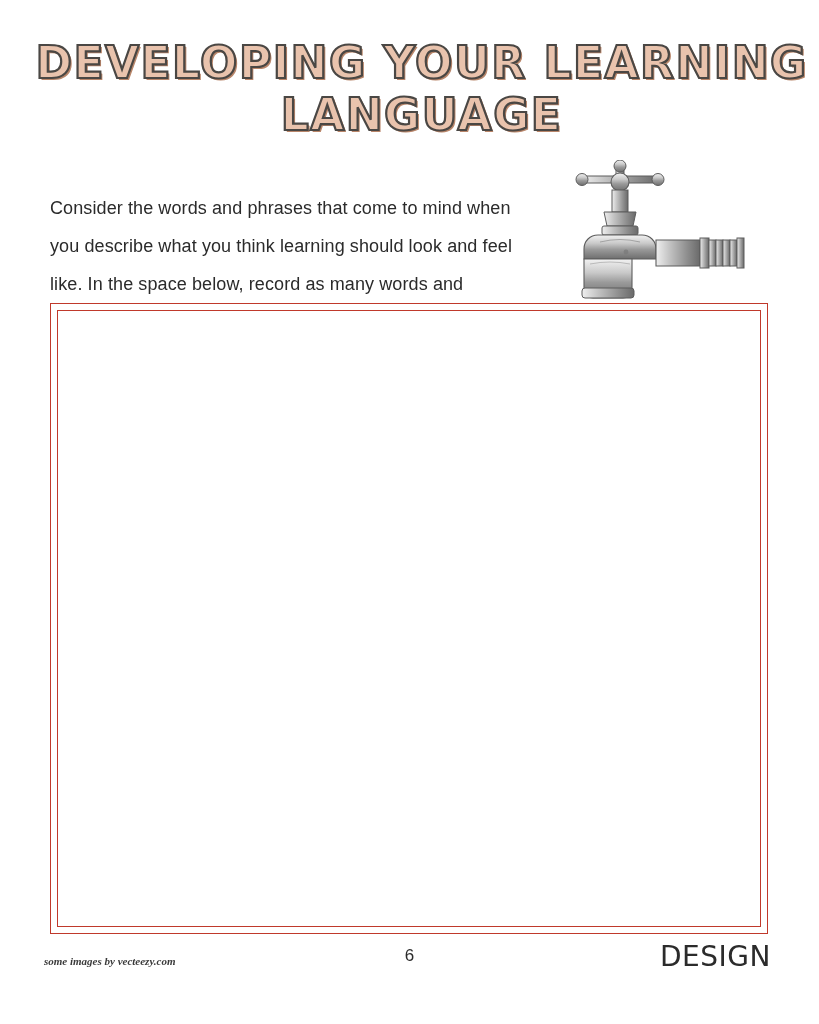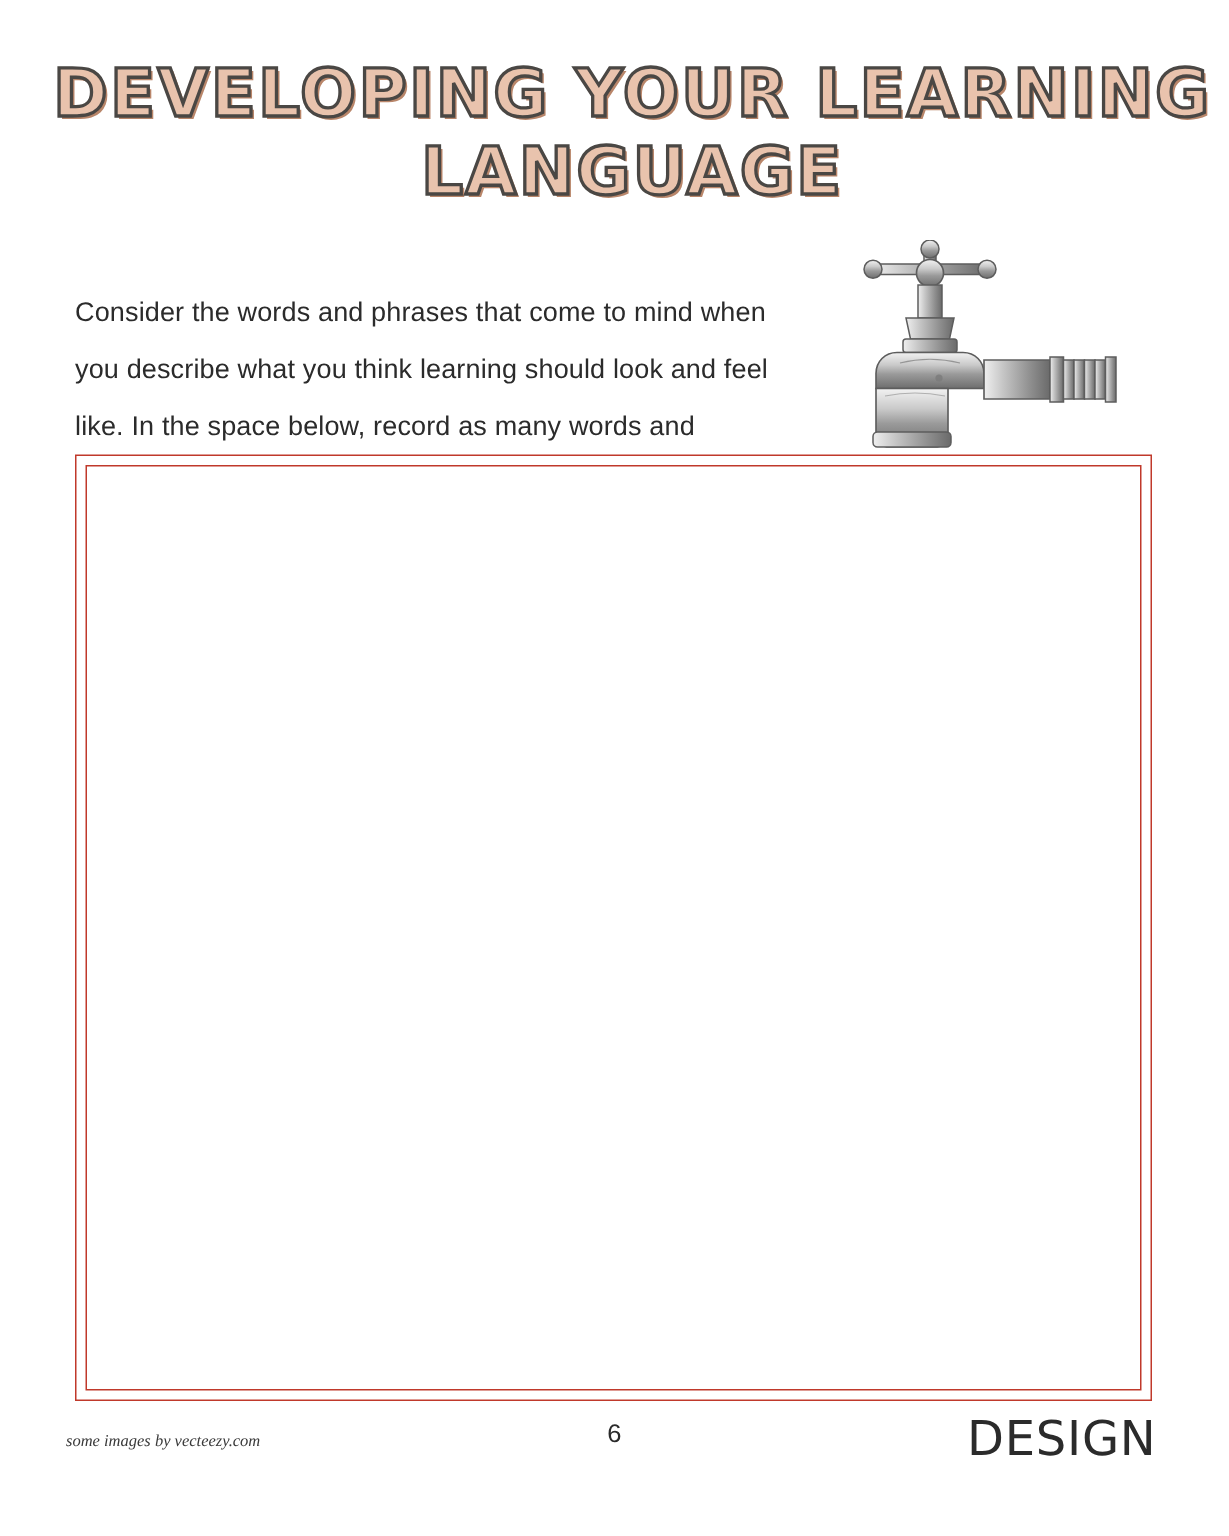--- a/index.html
+++ b/index.html
@@ -93,37 +93,38 @@
 
   
   .footer-credit {
     position: absolute;
     left: 44px;
     top: 955px;
     font-family: "Liberation Serif", serif;
     font-style: italic;
     font-size: 11px;
     color: #3a3a3a;
+    font-weight: bold;
   }
   .footer-page {
     position: absolute;
     left: 0;
     top: 946px;
     width: 819px;
     text-align: center;
     font-family: "Liberation Sans", sans-serif;
     font-size: 17px;
     color: #2b2b2b;
   }
   .footer-brand {
     position: absolute;
     right: 48px;
     top: 940px;
     font-family: "DejaVu Sans", sans-serif;
-    font-size: 32px;
+    font-size: 28px;
     letter-spacing: 0.5px;
     color: #2b2b2b;
   }
 </style>
 </head>
 <body>
 
 <div class="page">
 
   <div class="title-block">

